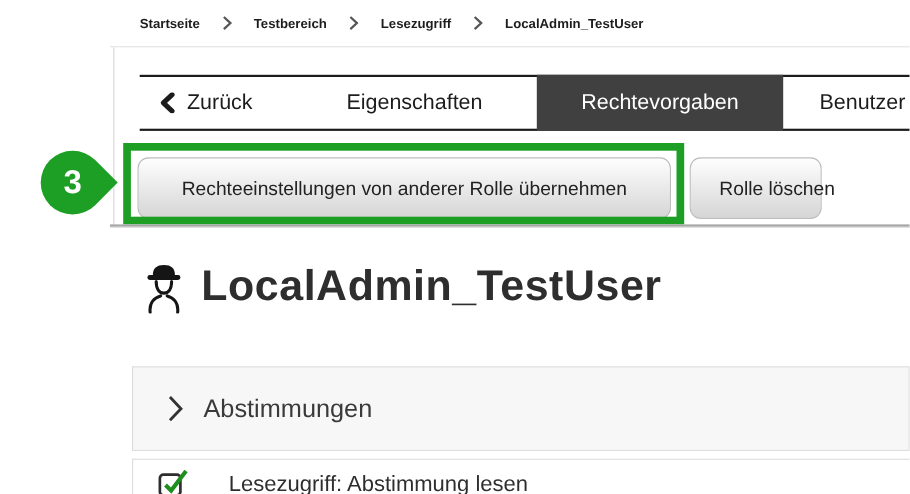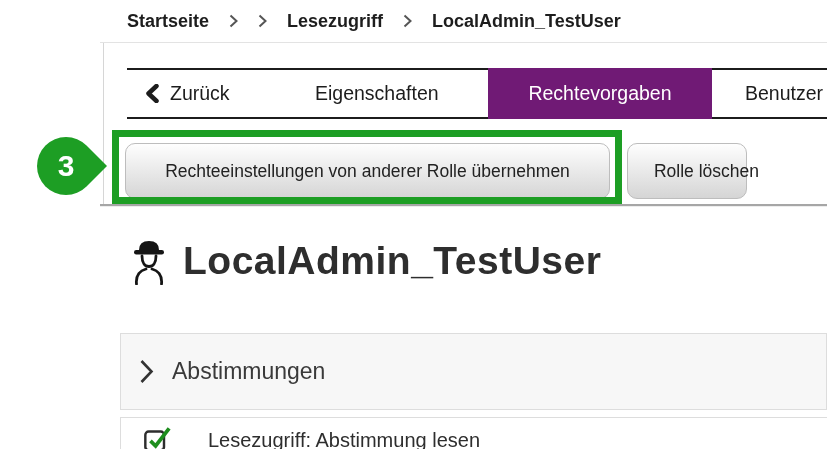--- a/index.html
+++ b/index.html
@@ -9,21 +9,21 @@
     background: #ffffff;
     overflow: hidden;
     font-family: "Liberation Sans", sans-serif;
     color: #1d1d1d;
   }
 
   
   .breadcrumb {
     position: absolute; left: 127px; top: 0; height: 42px;
     display: flex; align-items: center; gap: 20px;
-    font-size: 18px; font-weight: bold; color: #1d1d1d;
+    font-size: 12px; font-weight: bold; color: #1d1d1d;
     white-space: nowrap;
   }
   .crumb { cursor: pointer; }
   .crumb-sep { display: flex; align-items: center; }
   .breadcrumb-border {
     position: absolute; left: 100px; right: 0; top: 42px; height: 1px;
     background: #e3e3e3;
   }
   .content-vline {
     position: absolute; left: 103px; top: 43px; width: 1px; height: 162px;
@@ -41,21 +41,21 @@
   .tab {
     position: absolute; top: 0; height: 47px;
     display: flex; align-items: center;
     font-size: 19.5px; color: #1c1c1c;
     white-space: nowrap; cursor: pointer;
   }
   .tab-back { left: 18px; gap: 11px; }
   .tab-eigenschaften { left: 188px; }
   .tab-active {
     left: 361px; width: 224px; top: -2px; height: 51px;
-    background: #701a75; color: #ffffff;
+    background: #404040; color: #ffffff;
     justify-content: center;
   }
   .tab-benutzer { left: 618px; }
 
   
   .anno-rect {
     position: absolute; left: 112px; top: 130px; width: 510px; height: 74px;
     box-sizing: border-box;
     border: 7px solid #1d9e24;
     pointer-events: none;
@@ -103,21 +103,21 @@
     letter-spacing: 0.5px; white-space: nowrap;
   }
 
   
   .accordion-header {
     position: absolute; left: 120px; right: 0; top: 333px; height: 77px;
     box-sizing: border-box;
     background: #f7f7f7;
     border: 1px solid #dddddd;
     display: flex; align-items: center;
-    padding-left: 17px; gap: 17px;
+    padding-left: 30px; gap: 17px;
     font-size: 23px; color: #3a3a3a;
     cursor: pointer;
   }
 
   
   .perm-row {
     position: absolute; left: 120px; right: 0; top: 417px; height: 40px;
     box-sizing: border-box;
     background: #ffffff;
     border-top: 1px solid #dddddd;
@@ -134,20 +134,21 @@
 </head>
 <body>
 
 <nav class="breadcrumb">
   <span class="crumb">Startseite</span>
   <span class="crumb-sep">
     <svg width="9" height="14" viewBox="0 0 9 14">
         <path d="M1.5 1.5 L7.5 7 L1.5 12.5" stroke="#555" stroke-width="2" fill="none"></path>
       </svg>
   </span>
+  <span class="crumb">Testbereich</span>
   <span class="crumb-sep">
     <svg width="9" height="14" viewBox="0 0 9 14">
         <path d="M1.5 1.5 L7.5 7 L1.5 12.5" stroke="#555" stroke-width="2" fill="none"></path>
       </svg>
   </span>
   <span class="crumb">Lesezugriff</span>
   <span class="crumb-sep">
     <svg width="9" height="14" viewBox="0 0 9 14">
         <path d="M1.5 1.5 L7.5 7 L1.5 12.5" stroke="#555" stroke-width="2" fill="none"></path>
       </svg>

